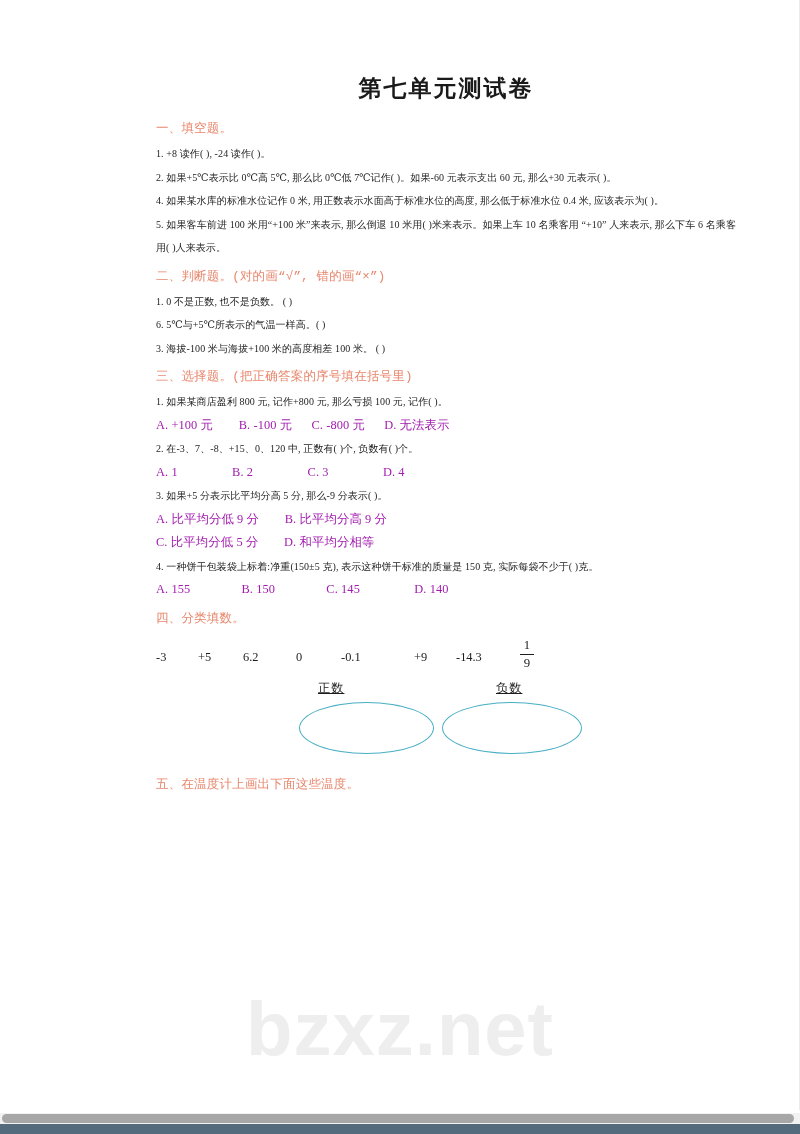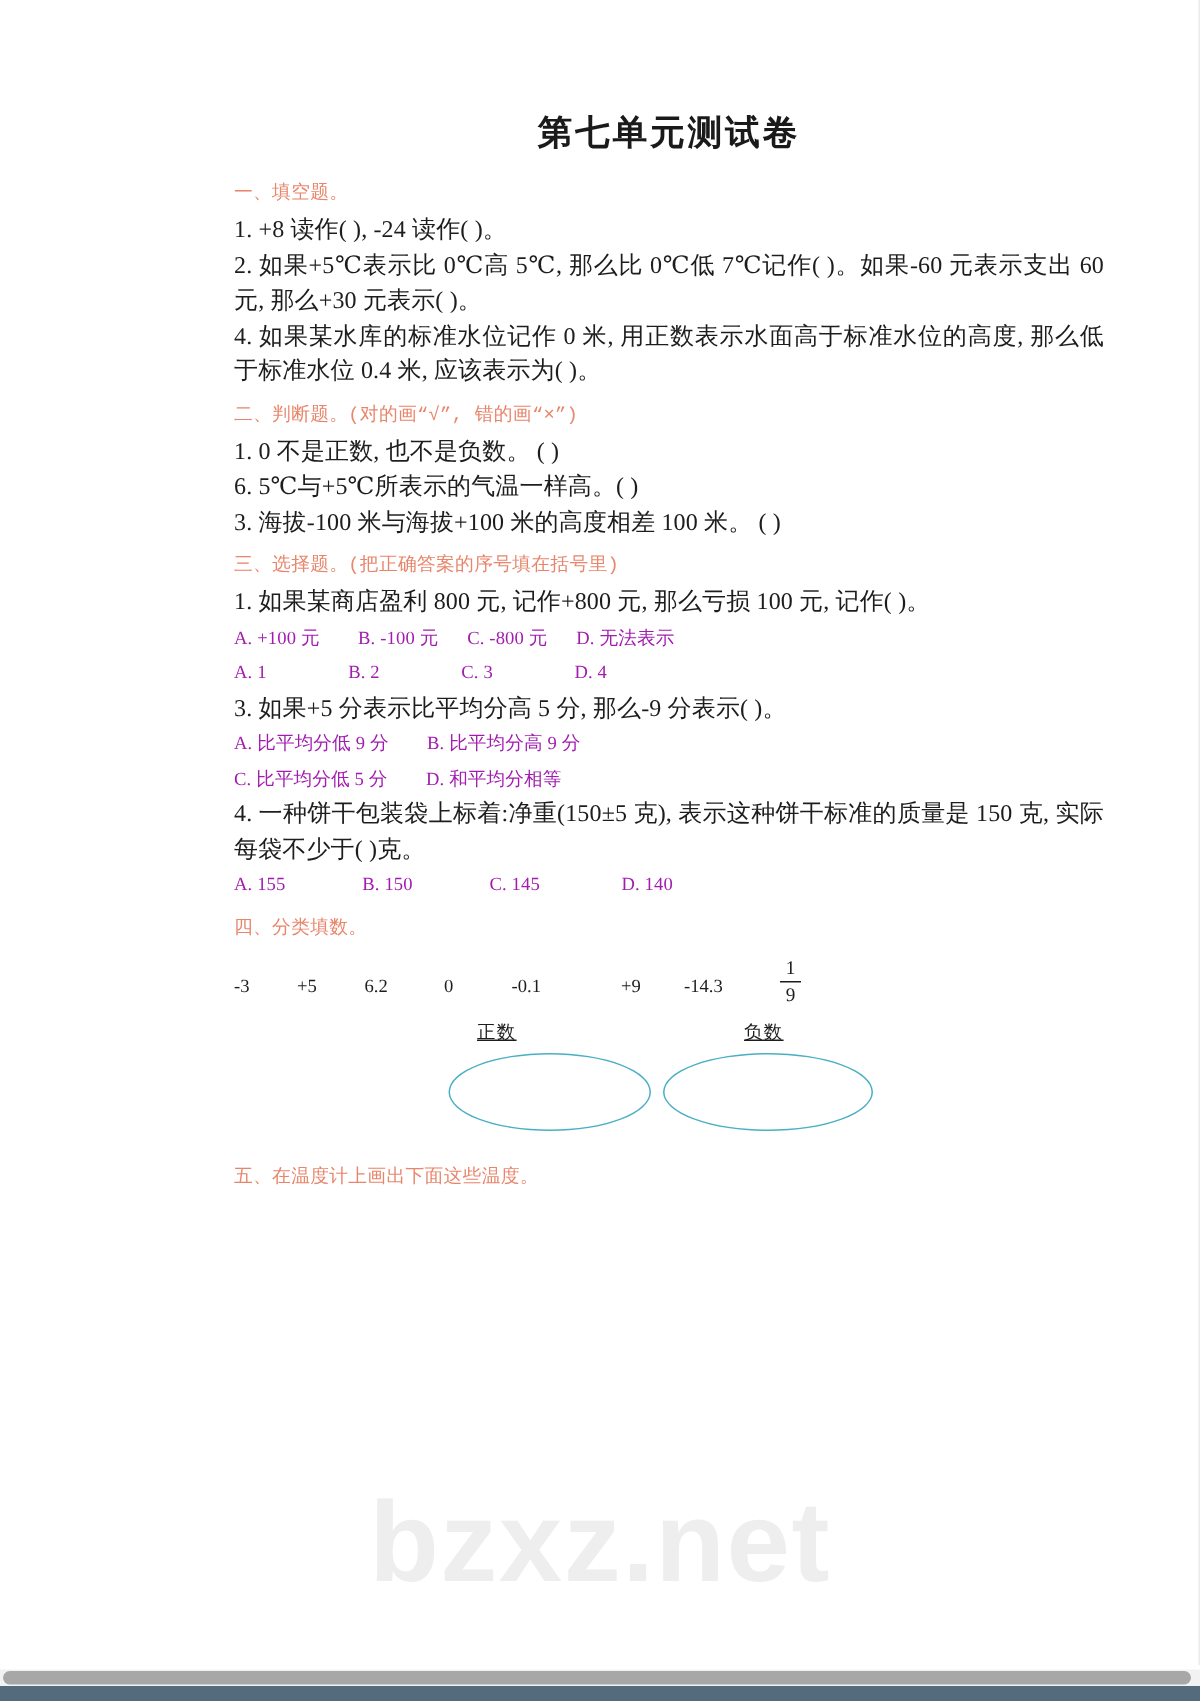--- a/index.html
+++ b/index.html
@@ -70,21 +70,21 @@
   .section-heading {
     color: #e8866c;
     font-size: 12.5px;
     line-height: 22px;
     margin: 6px 0 2px 0;
     font-family: Liberation Mono, monospace;
     letter-spacing: 0.2px;
   }
 
   .q-line {
-    font-size: 16px;
+    font-size: 10px;
     line-height: 23.5px;
     color: #1d1d1d;
     margin: 0;
     text-align: justify;
     letter-spacing: 0.1px;
   }
 
   .opt-line {
     font-size: 12.4px;
     line-height: 23.5px;
@@ -182,31 +182,33 @@
   <div id="watermark">bzxz.net</div>
 
   <div id="content">
 
     <h1 class="doc-title">第七单元测试卷</h1>
 
     <div class="section-heading">一、填空题。</div>
     <p class="q-line">1. +8 读作(                        ), -24 读作(                    )。</p>
     <p class="q-line">2. 如果+5℃表示比 0℃高 5℃, 那么比 0℃低 7℃记作(        )。如果-60 元表示支出 60 元, 那么+30 元表示(             )。</p>
     <p class="q-line">4. 如果某水库的标准水位记作 0 米, 用正数表示水面高于标准水位的高度, 那么低于标准水位 0.4 米, 应该表示为(        )。</p>
+    <p class="q-line">5. 如果客车前进 100 米用“+100 米”来表示, 那么倒退 10 米用(        )米来表示。如果上车 10 名乘客用 “+10” 人来表示, 那么下车 6 名乘客用(        )人来表示。</p>
 
     <div class="section-heading">二、判断题。(对的画“√”, 错的画“×”)</div>
     <p class="q-line">1. 0 不是正数, 也不是负数。      (        )</p>
     <p class="q-line">6. 5℃与+5℃所表示的气温一样高。(        )</p>
     <p class="q-line">3. 海拔-100 米与海拔+100 米的高度相差 100 米。  (        )</p>
 
     <div class="section-heading">三、选择题。(把正确答案的序号填在括号里)</div>
 
     <p class="q-line">1. 如果某商店盈利 800 元, 记作+800 元, 那么亏损 100 元, 记作(        )。</p>
     <p class="opt-line">A. +100 元        B. -100 元      C. -800 元      D. 无法表示</p>
 
+    <p class="q-line">2. 在-3、7、-8、+15、0、120 中, 正数有(        )个, 负数有(        )个。</p>
     <p class="opt-line">A. 1                 B. 2                 C. 3                 D. 4</p>
 
     <p class="q-line">3. 如果+5 分表示比平均分高 5 分, 那么-9 分表示(        )。</p>
     <p class="opt-line">A. 比平均分低 9 分        B. 比平均分高 9 分</p>
     <p class="opt-line">C. 比平均分低 5 分        D. 和平均分相等</p>
 
     <p class="q-line">4. 一种饼干包装袋上标着:净重(150±5 克), 表示这种饼干标准的质量是 150 克, 实际每袋不少于(        )克。</p>
     <p class="opt-line">A. 155                B. 150                C. 145                 D. 140</p>
 
     <div class="section-heading">四、分类填数。</div>

